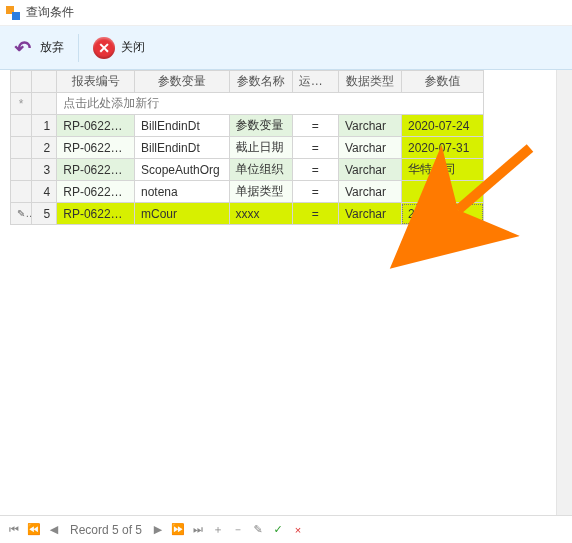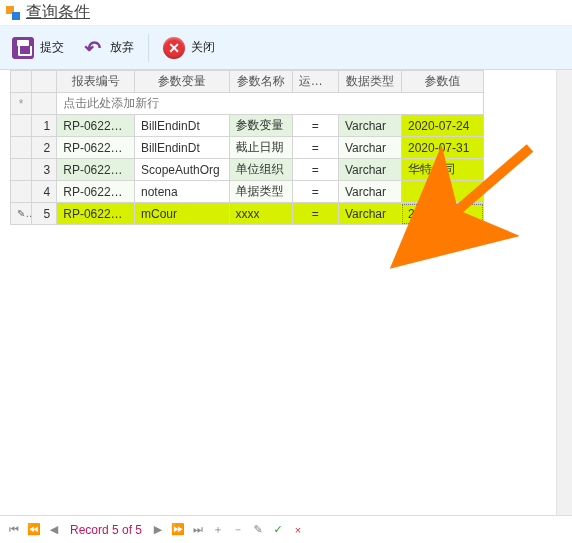--- a/index.html
+++ b/index.html
@@ -17,21 +17,21 @@
     width: 14px; height: 14px; display: inline-block; position: relative;
   }
   .titlebar .app-icon::before {
     content: ""; position: absolute; width: 8px; height: 8px; left: 0; top: 0;
     background: #f79c1f;
   }
   .titlebar .app-icon::after {
     content: ""; position: absolute; width: 8px; height: 8px; left: 6px; top: 6px;
     background: #2a7de1;
   }
-  .titlebar .title { font-size: 16px; color: #444; text-decoration: underline; }
+  .titlebar .title { font-size: 12px; color: #444; }
 
   .toolbar {
     height: 44px; background: #EAF5FE;
     display: flex; align-items: center; gap: 10px; padding: 0 8px;
     border-bottom: 1px solid #c9dfef;
   }
   .toolbar .btn {
     display: flex; align-items: center; gap: 6px; color: #1a1a1a;
     padding: 2px 4px; cursor: pointer; user-select: none;
   }
@@ -105,38 +105,34 @@
   .navigator {
     position:absolute; left:0; right:0; bottom:0; height:28px;
     border-top:1px solid #ddd; background:#fff;
     display:flex; align-items:center; gap:4px; padding:0 6px;
     font-size:12px; color:#555;
   }
   .navigator .nav-btn {
     width:16px; height:16px; display:inline-flex; align-items:center; justify-content:center;
     color:#888; cursor:pointer; font-size:11px;
   }
-  .navigator .rec { margin:0 4px; color:#be185d;text-align:center; }
+  .navigator .rec { margin:0 4px; color:#737373;text-align:center; }
   .navigator .nb-green { color:#2a9d2a; }
   .navigator .nb-red { color:#d33; }
   .navigator .sepv { width:12px; }
 </style>
 </head>
 <body>
 
 <div class="titlebar">
   <span class="app-icon"></span>
   <span class="title">查询条件</span>
 </div>
 
 <div class="toolbar">
-  <div class="btn">
-    <span class="icon-save"></span>
-    <span>提交</span>
-  </div>
   <div class="btn">
     <span class="icon-undo">↶</span>
     <span>放弃</span>
   </div>
   <div class="sep"></div>
   <div class="btn">
     <span class="icon-close">✕</span>
     <span>关闭</span>
   </div>
 </div>

